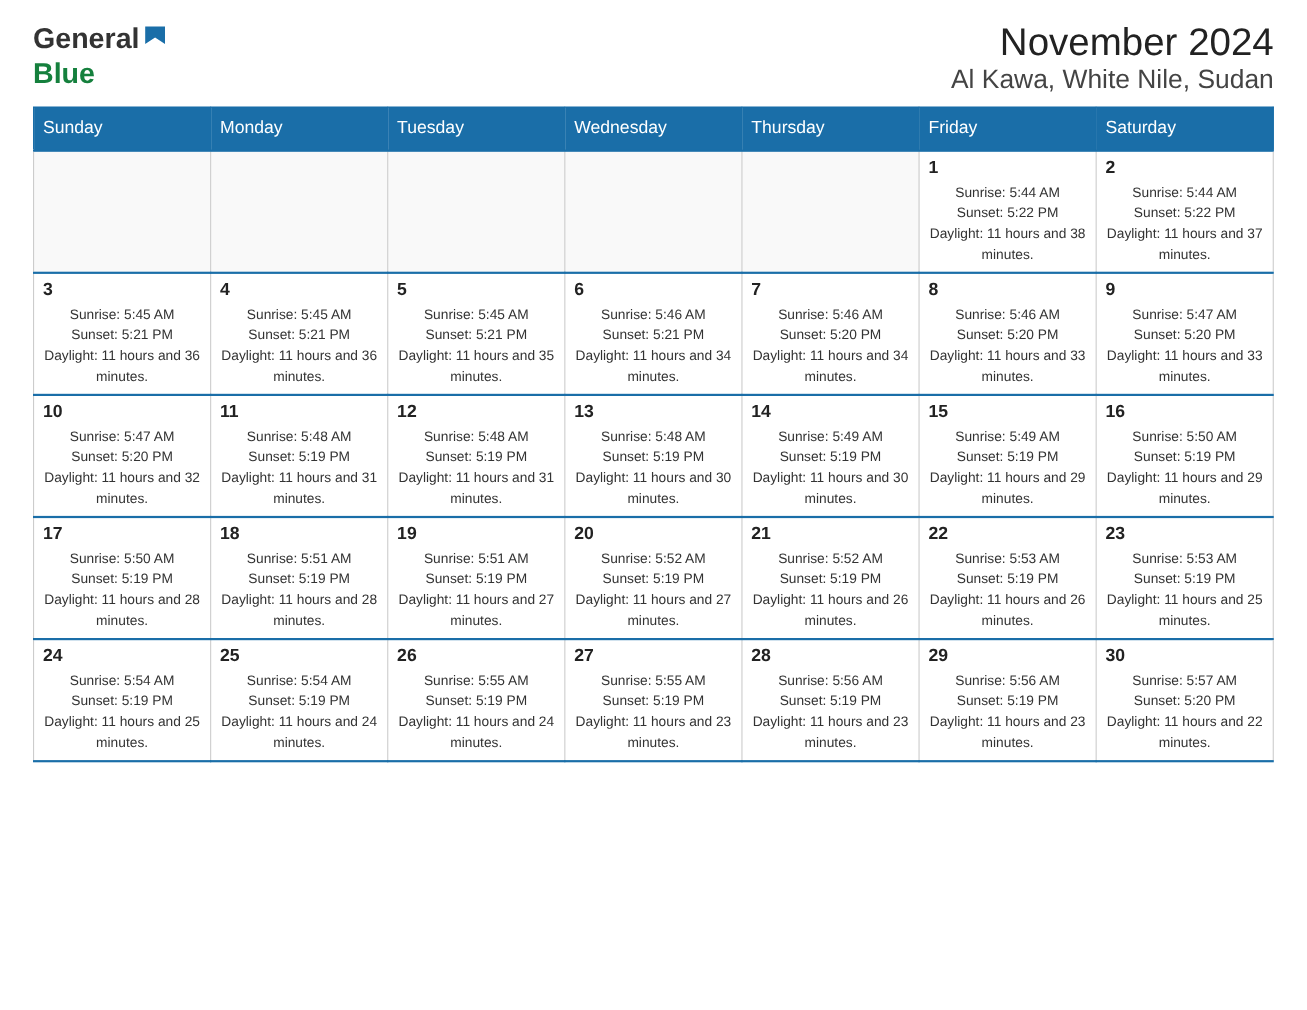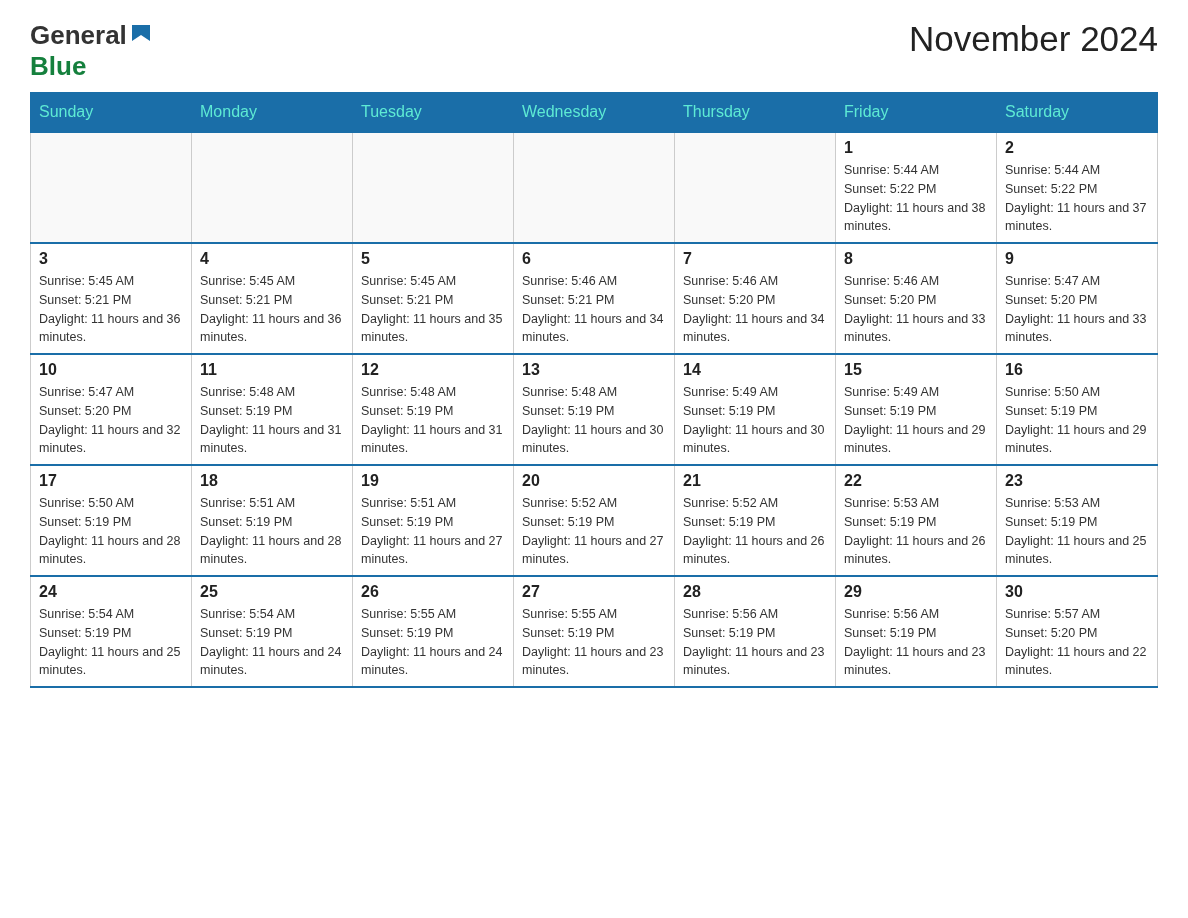--- a/index.html
+++ b/index.html
@@ -30,21 +30,21 @@
       font-weight: normal;
       color: #444;
     }
     .calendar {
       width: 100%;
       border-collapse: collapse;
       border: 1px solid #ccc;
     }
     .calendar th {
       background-color: #1a6ea8;
-      color: #5eead4;
+      color: #ffffff;
       font-size: 16px;
       font-weight: normal;
       padding: 10px 8px;
       text-align: left;
       border: 1px solid #1a6ea8;
     }
     .calendar td {
       vertical-align: top;
       padding: 6px 8px;
       border: 1px solid #ccc;
@@ -60,20 +60,21 @@
       font-size: 16px;
       font-weight: bold;
       color: #222;
       display: block;
       margin-bottom: 4px;
     }
     .day-info {
       font-size: 12.5px;
       line-height: 1.5;
       color: #333;
+      text-align: center;
     }
     .empty-cell {
       background: #f9f9f9;
     }
     .logo-wrapper {
       display: flex;
       flex-direction: column;
       align-items: flex-start;
     }
     .logo-row1 {
@@ -108,20 +109,21 @@
           <polygon points="2,2 20,2 20,18 11,12 2,18" fill="#1a6ea8"></polygon>
         </svg>
       </span>
     </div>
     <div>
       <span class="logo-blue">Blue</span>
     </div>
   </div>
   <div class="title-block">
     <h1>November 2024</h1>
+    <h2>Al Kawa, White Nile, Sudan</h2>
   </div>
 </div>
 
 <div class="calendar-wrapper">
   <table class="calendar">
     <thead>
       <tr>
 
       <th>Sunday</th>
           <th>Monday</th>

